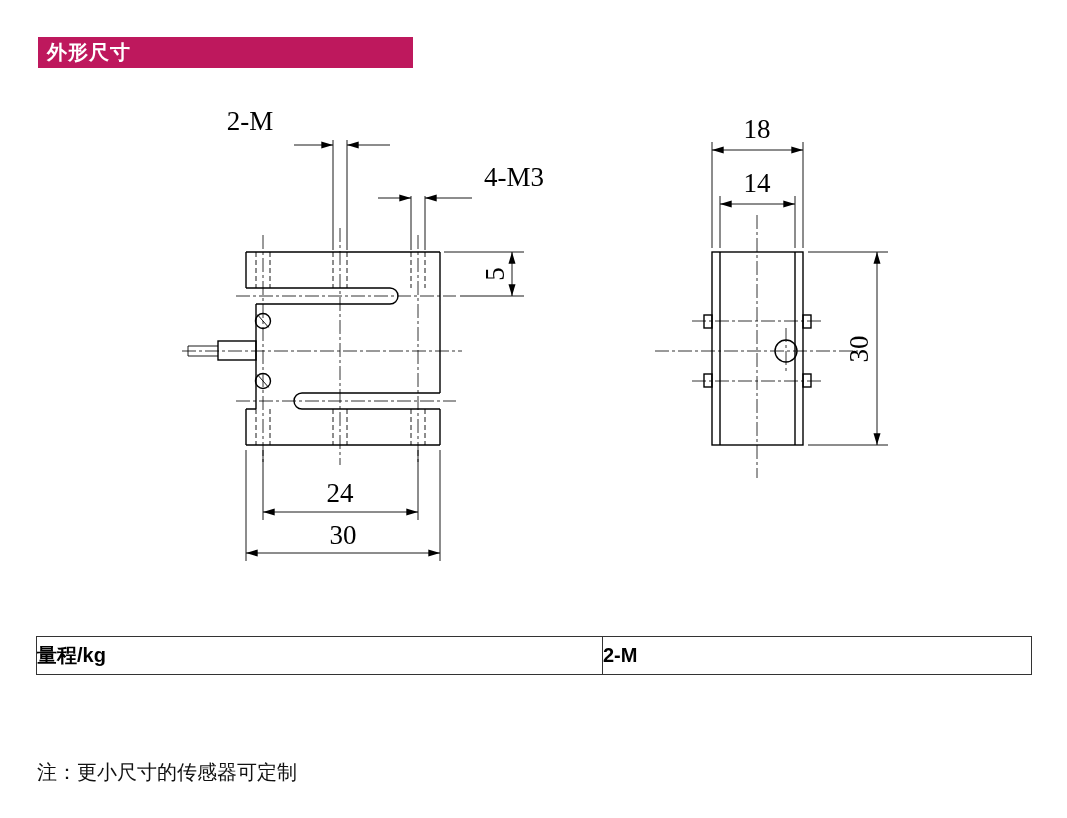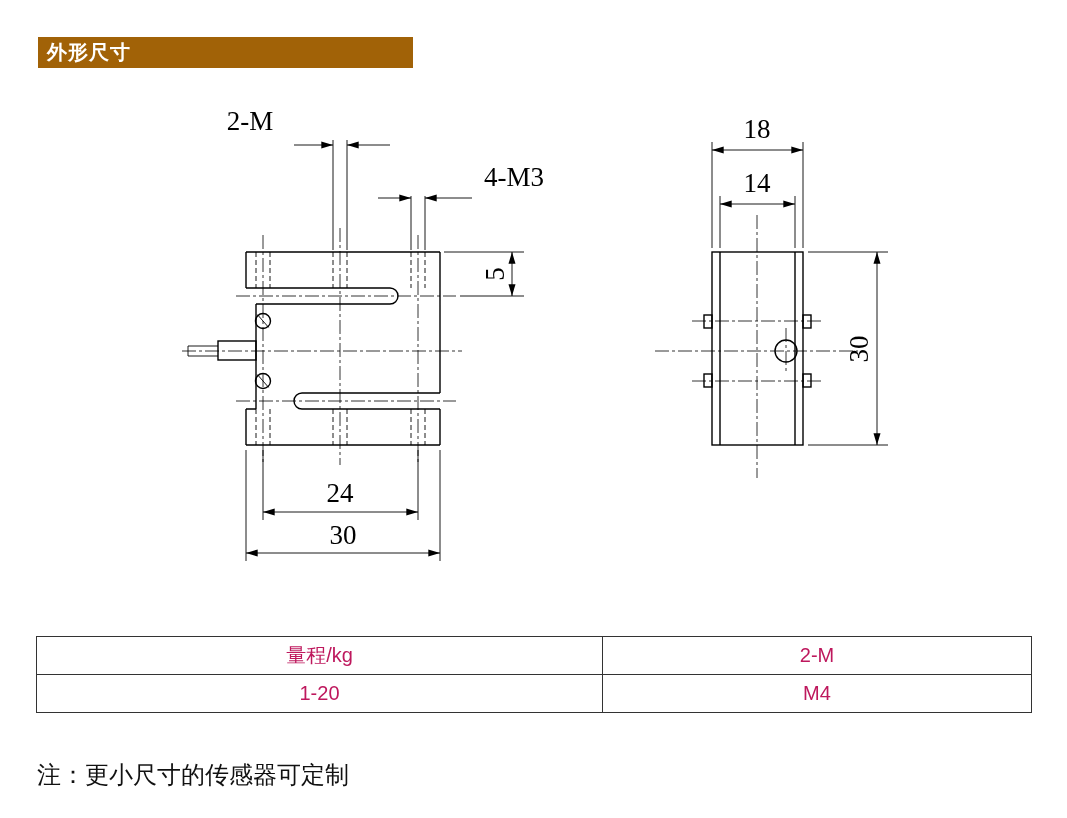--- a/index.html
+++ b/index.html
@@ -7,21 +7,21 @@
   body {
     position:relative;
     width:1067px; height:818px;
     overflow:hidden;
     font-family:"Liberation Sans", sans-serif;
     color:#111;
   }
   .header-bar {
     position:absolute; left:38px; top:37px;
     width:375px; height:31px;
-    background:#a16207;
+    background:#be185d;
     display:flex; align-items:center;
     padding-left:9px;
   }
   .header-bar .title {
     color:#ffffff; font-size:20px; font-weight:bold; letter-spacing:1px;
   }
   svg.drawing { position:absolute; left:0; top:0; }
 
   
   .ol   { stroke:#000; stroke-width:1.4; fill:none; }
@@ -35,27 +35,27 @@
   }
 
   table.spec-table {
     position:absolute; left:36px; top:636px;
     width:996px;
     border-collapse:collapse; table-layout:fixed;
   }
   .spec-table th, .spec-table td {
     border:1px solid #333;
     height:38px;
-    text-align:center; vertical-align:middle;
-    font-size:20px; font-weight:normal; color:#be185d;
+    text-align:left; vertical-align:middle;
+    font-size:20px; font-weight:bold; color:#000000;
   }
   .col-range { width:566px; }
   .note {
     position:absolute; left:37px; top:759px;
-    font-size:24px; color:#111;
+    font-size:20px; color:#111;
   }
 </style>
 </head>
 <body>
 
 <div class="header-bar">
   <span class="title">外形尺寸</span>
 </div>
 
 <svg class="drawing" width="1067" height="620" viewBox="0 0 1067 620">
@@ -160,20 +160,16 @@
     <text class="dimtxt" text-anchor="middle" transform="translate(868,349) rotate(-90)">30</text>
   </g>
 </svg>
 
 <table class="spec-table">
   <tbody>
       <tr>
     <th class="col-range">量程/kg</th>
     <th>2-M</th>
   </tr>
-  <tr>
-    <td>1-20</td>
-    <td>M4</td>
-  </tr>
 </tbody>
   </table>
 
 <div class="note">注：更小尺寸的传感器可定制</div>
 
 </body></html>

